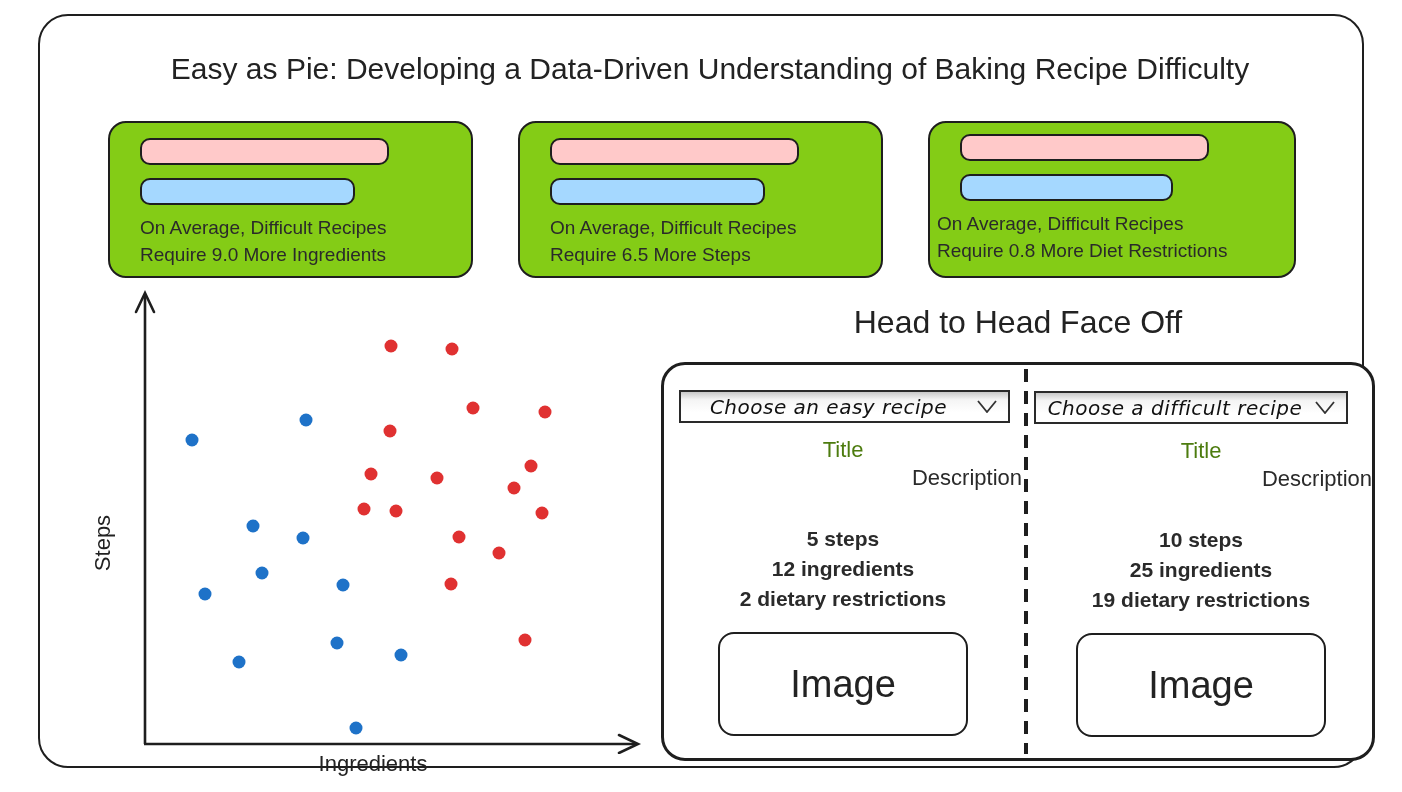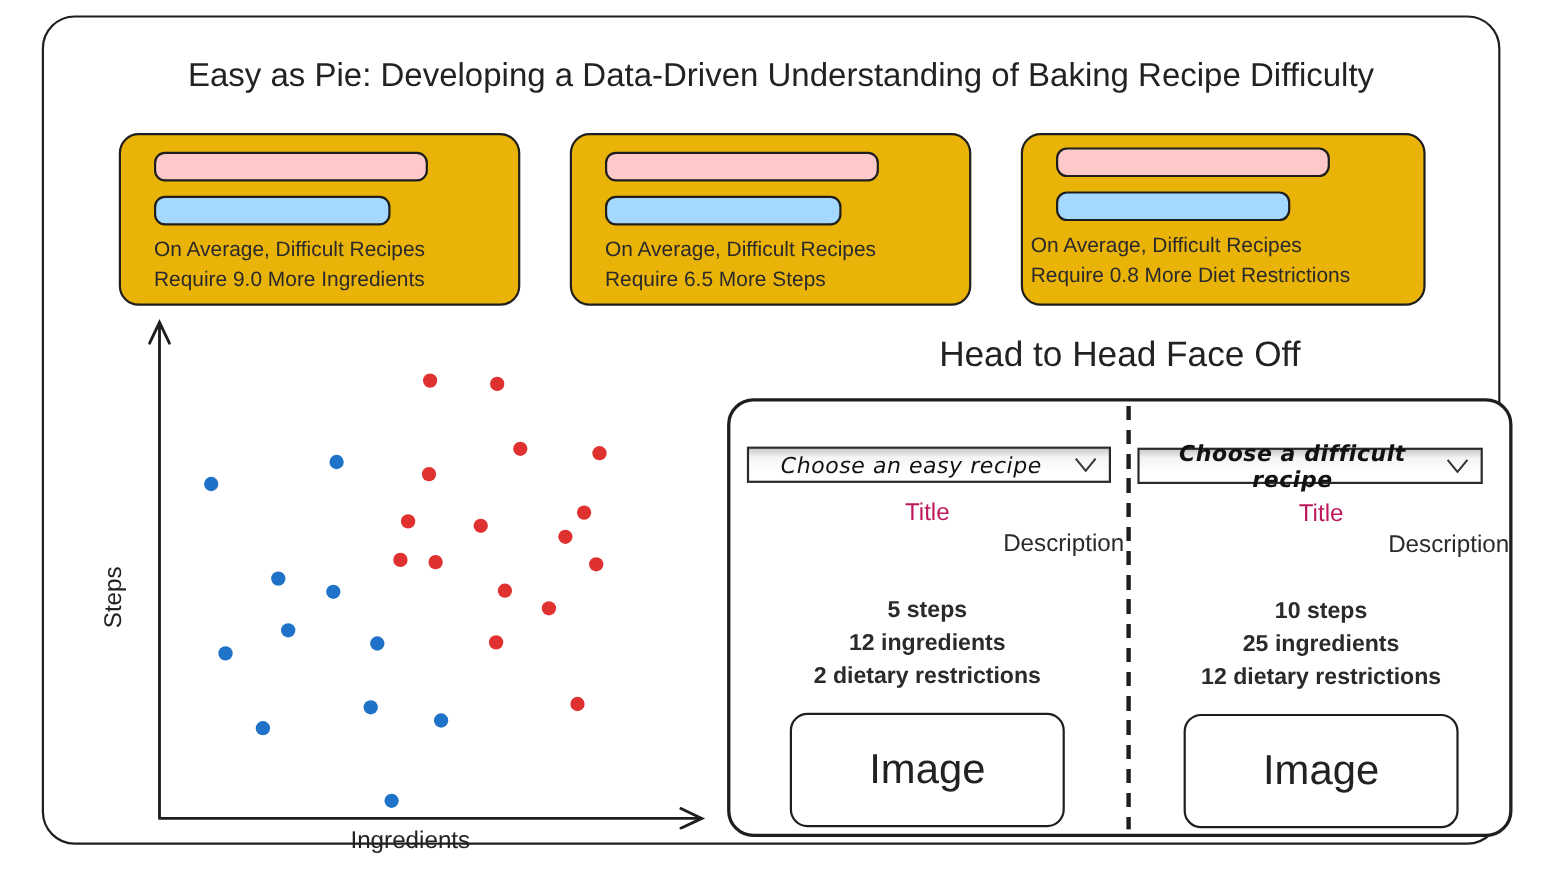--- a/index.html
+++ b/index.html
@@ -12,21 +12,21 @@
     position:absolute;left:38px;top:14px;width:1322px;height:750px;
     border:2.5px solid #1e1e1e;border-radius:30px;background:#fff;
   }
   .main-title{
     position:absolute;left:60px;right:42px;top:36px;
     font-size:30px;text-align:center;white-space:nowrap;color:#222;
   }
   
   .card{
     position:absolute;top:105px;height:157px;
-    border:2.5px solid #1e1e1e;border-radius:18px;background:#eab308;box-sizing:border-box;
+    border:2.5px solid #1e1e1e;border-radius:18px;background:#84cc16;box-sizing:border-box;
   }
   .card.c1{left:68px;width:365px;}
   .card.c2{left:478px;width:365px;}
   .card.c3{left:888px;width:368px;}
   .bar{height:27px;border:2.5px solid #1e1e1e;border-radius:10px;box-sizing:border-box;}
   .bar.pink{margin:15px 0 0 30px;background:#ffc9c9;}
   .bar.blue{margin:13px 0 0 30px;background:#a5d8ff;}
   .card.c3 .bar.pink{margin-top:11px;}
   .card-text{margin-top:9px;padding-left:30px;font-size:19px;line-height:27px;color:#2a2a2a;}
   .card.c3 .card-text{padding-left:7px;}
@@ -49,36 +49,36 @@
   
   .h2h-title{position:absolute;left:621px;width:714px;top:288px;text-align:center;font-size:32px;color:#222;}
   .h2h-panel{
     position:absolute;left:621px;top:346px;width:714px;height:399px;box-sizing:border-box;
     border:3px solid #1e1e1e;border-radius:24px;background:#fff;
   }
   .divider{
     position:absolute;left:360px;top:4px;bottom:4px;width:3.5px;
     background:repeating-linear-gradient(to bottom,#1e1e1e 0 13px,transparent 13px 22px);
   }
-  .col{position:absolute;top:16px;height:100%;}
+  .col{position:absolute;top:0;height:100%;}
   .col.easy{left:0;width:358px;}
   .col.difficult{left:366px;right:0;}
   .dropdown{
     height:33px;border:2px solid #2a2a2a;box-sizing:border-box;
     background:linear-gradient(180deg,#c9c9c9 0,#f4f4f4 26%,#ffffff 70%);
     display:flex;align-items:center;cursor:pointer;
   }
   .col.easy .dropdown{margin:25px 12px 0 15px;}
-  .col.difficult .dropdown{margin:26px 24px 0 4px;font-weight:bold;}
+  .col.difficult .dropdown{margin:26px 24px 0 4px;}
   .dropdown-label{
     flex:1;text-align:center;font-size:20px;font-style:italic;color:#111;
     font-family:"DejaVu Sans",sans-serif;letter-spacing:.5px;
   }
   .dropdown .chev{margin-right:10px;flex:0 0 auto;}
-  .recipe-title{margin-top:13px;font-size:22px;text-align:center;line-height:28px;color:#be185d;}
+  .recipe-title{margin-top:13px;font-size:22px;text-align:center;line-height:28px;color:#4d7c0f;}
   .recipe-desc{font-size:22px;text-align:right;line-height:28px;color:#2a2a2a;}
   .stats{margin-top:32px;font-weight:bold;}
   .stat-line{font-size:21px;line-height:30px;text-align:center;color:#2a2a2a;}
   .image-box{
     width:250px;height:104px;margin:18px auto 0;box-sizing:border-box;
     border:2.5px solid #1e1e1e;border-radius:16px;
     display:flex;align-items:center;justify-content:center;
     font-size:38px;color:#222;
   }
 </style>
@@ -185,21 +185,21 @@
         <span class="dropdown-label">Choose a difficult recipe</span>
         <svg class="chev" width="22" height="13" viewBox="0 0 22 13">
           <polyline points="2,1 11,12 20,1" fill="none" stroke="#333" stroke-width="1.8"></polyline>
         </svg>
       </div>
       <div class="recipe-title">Title</div>
       <div class="recipe-desc">Description</div>
       <div class="stats">
         <div class="stat-line">10 steps</div>
         <div class="stat-line">25 ingredients</div>
-        <div class="stat-line">12 dietary restrictions</div>
+        <div class="stat-line">19 dietary restrictions</div>
       </div>
       <div class="image-box">
         <span>Image</span>
       </div>
     </div>
   </div>
 
 </div>
 
 </body></html>

